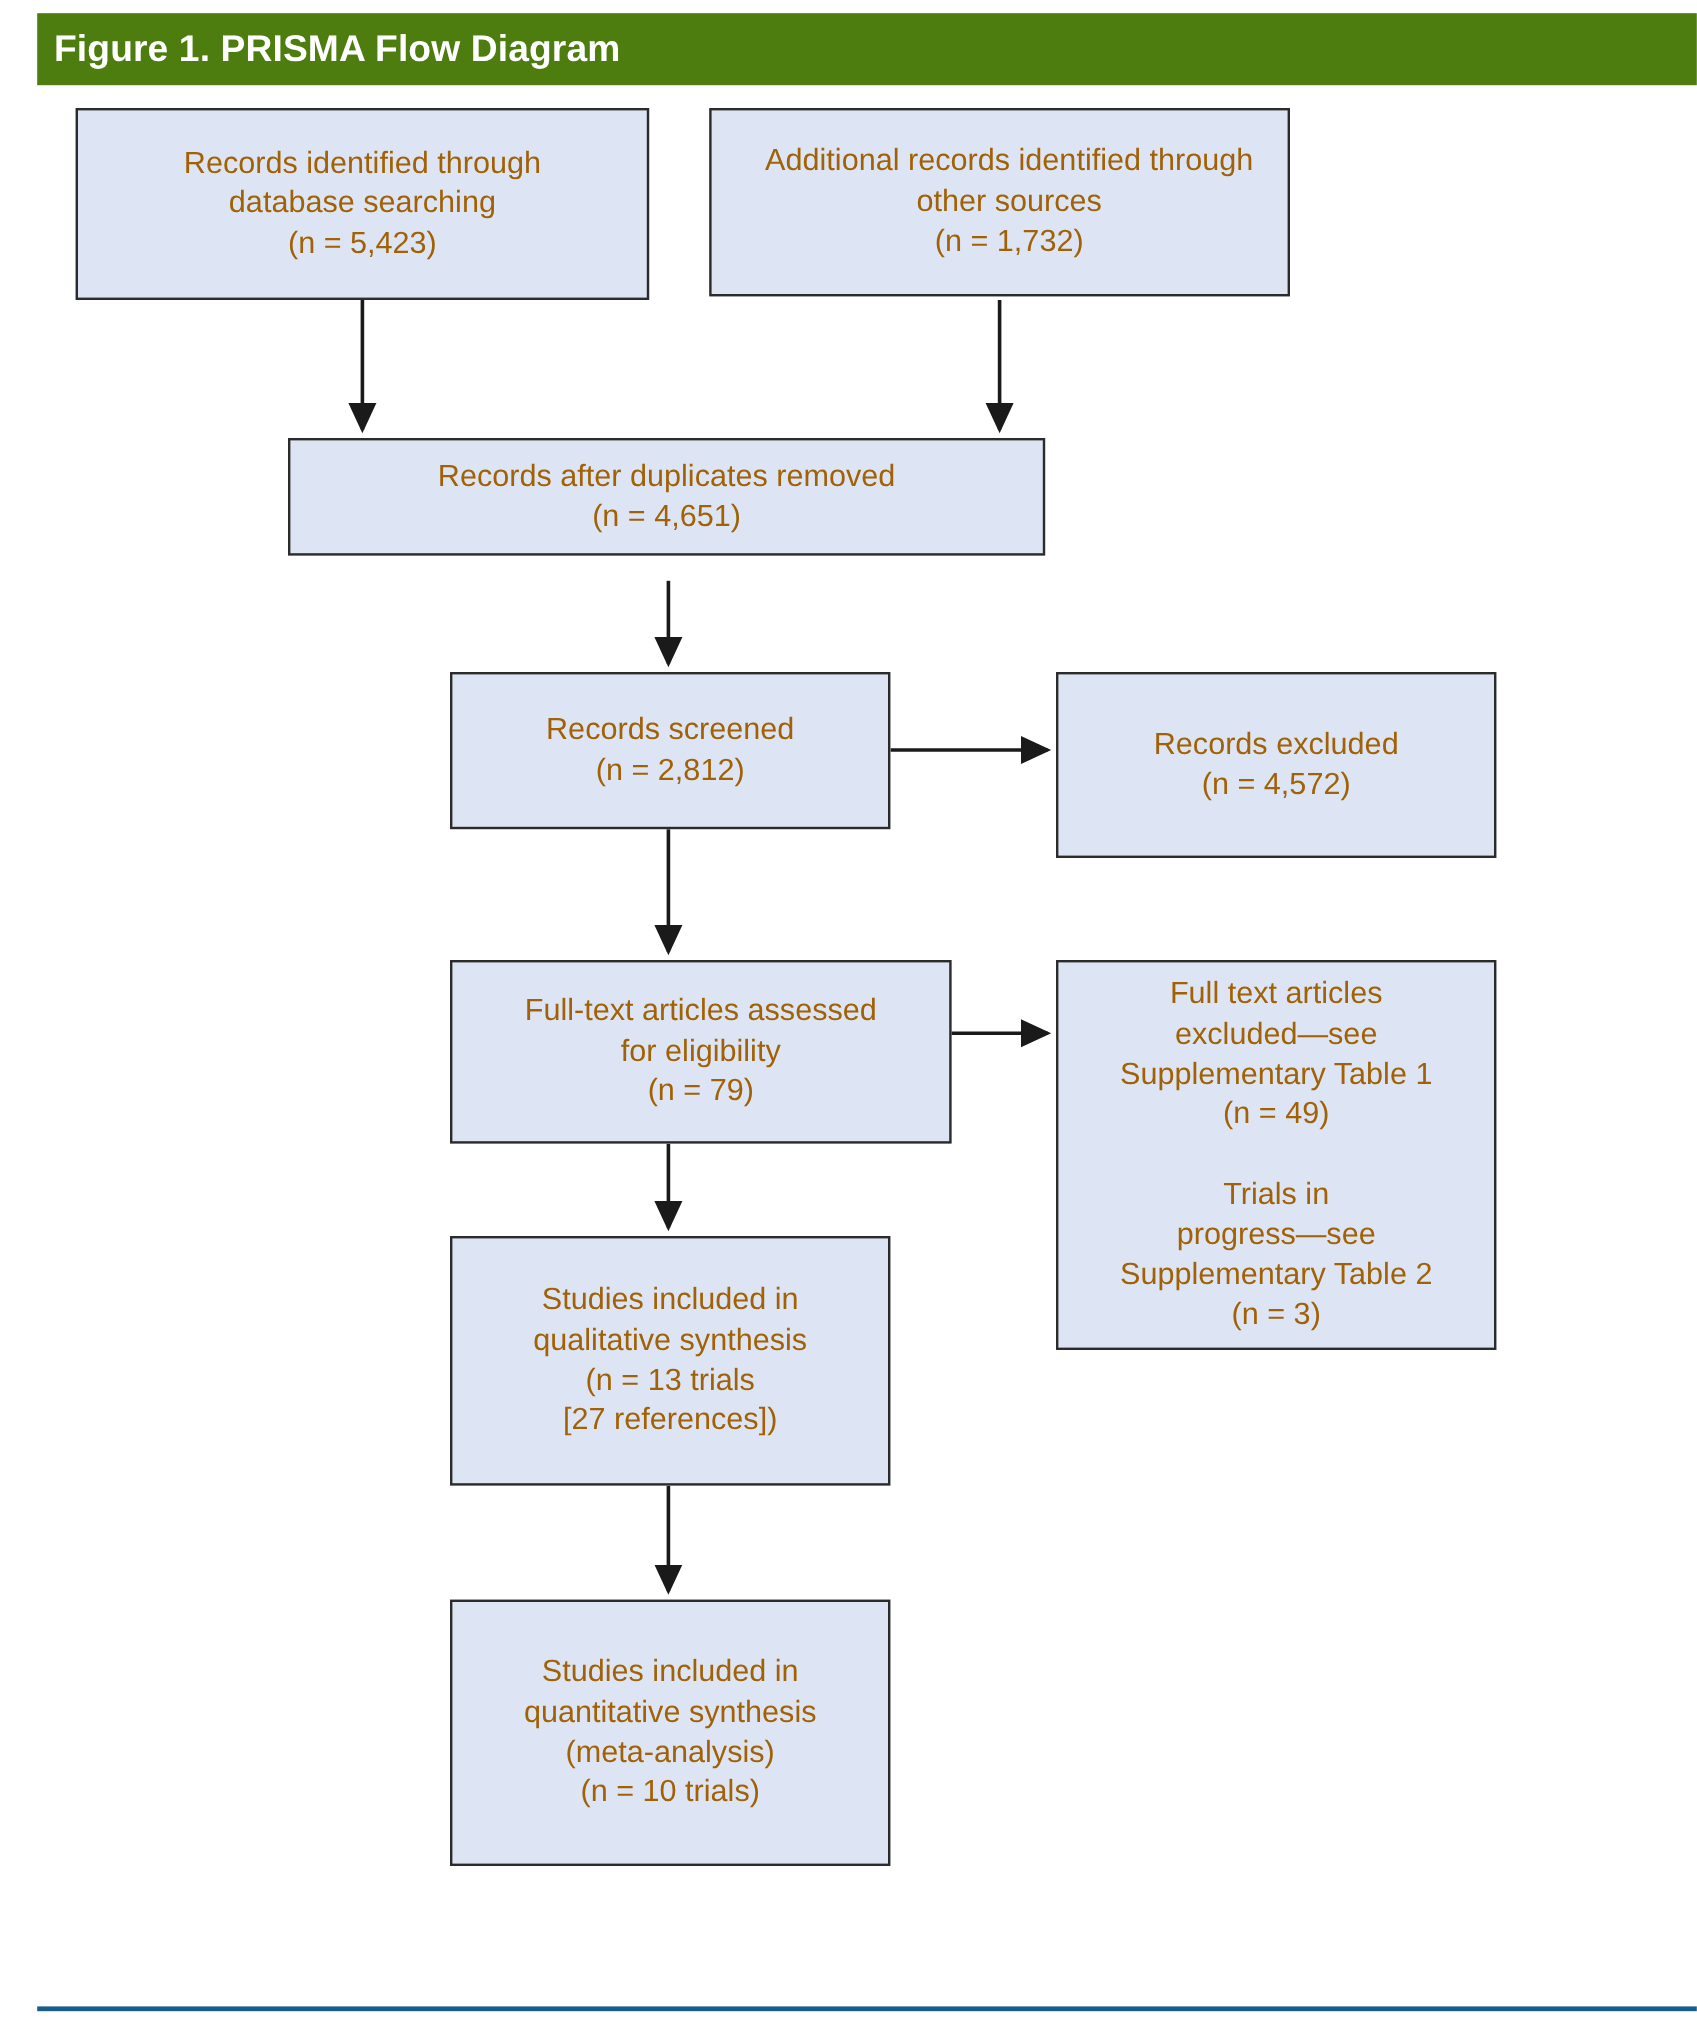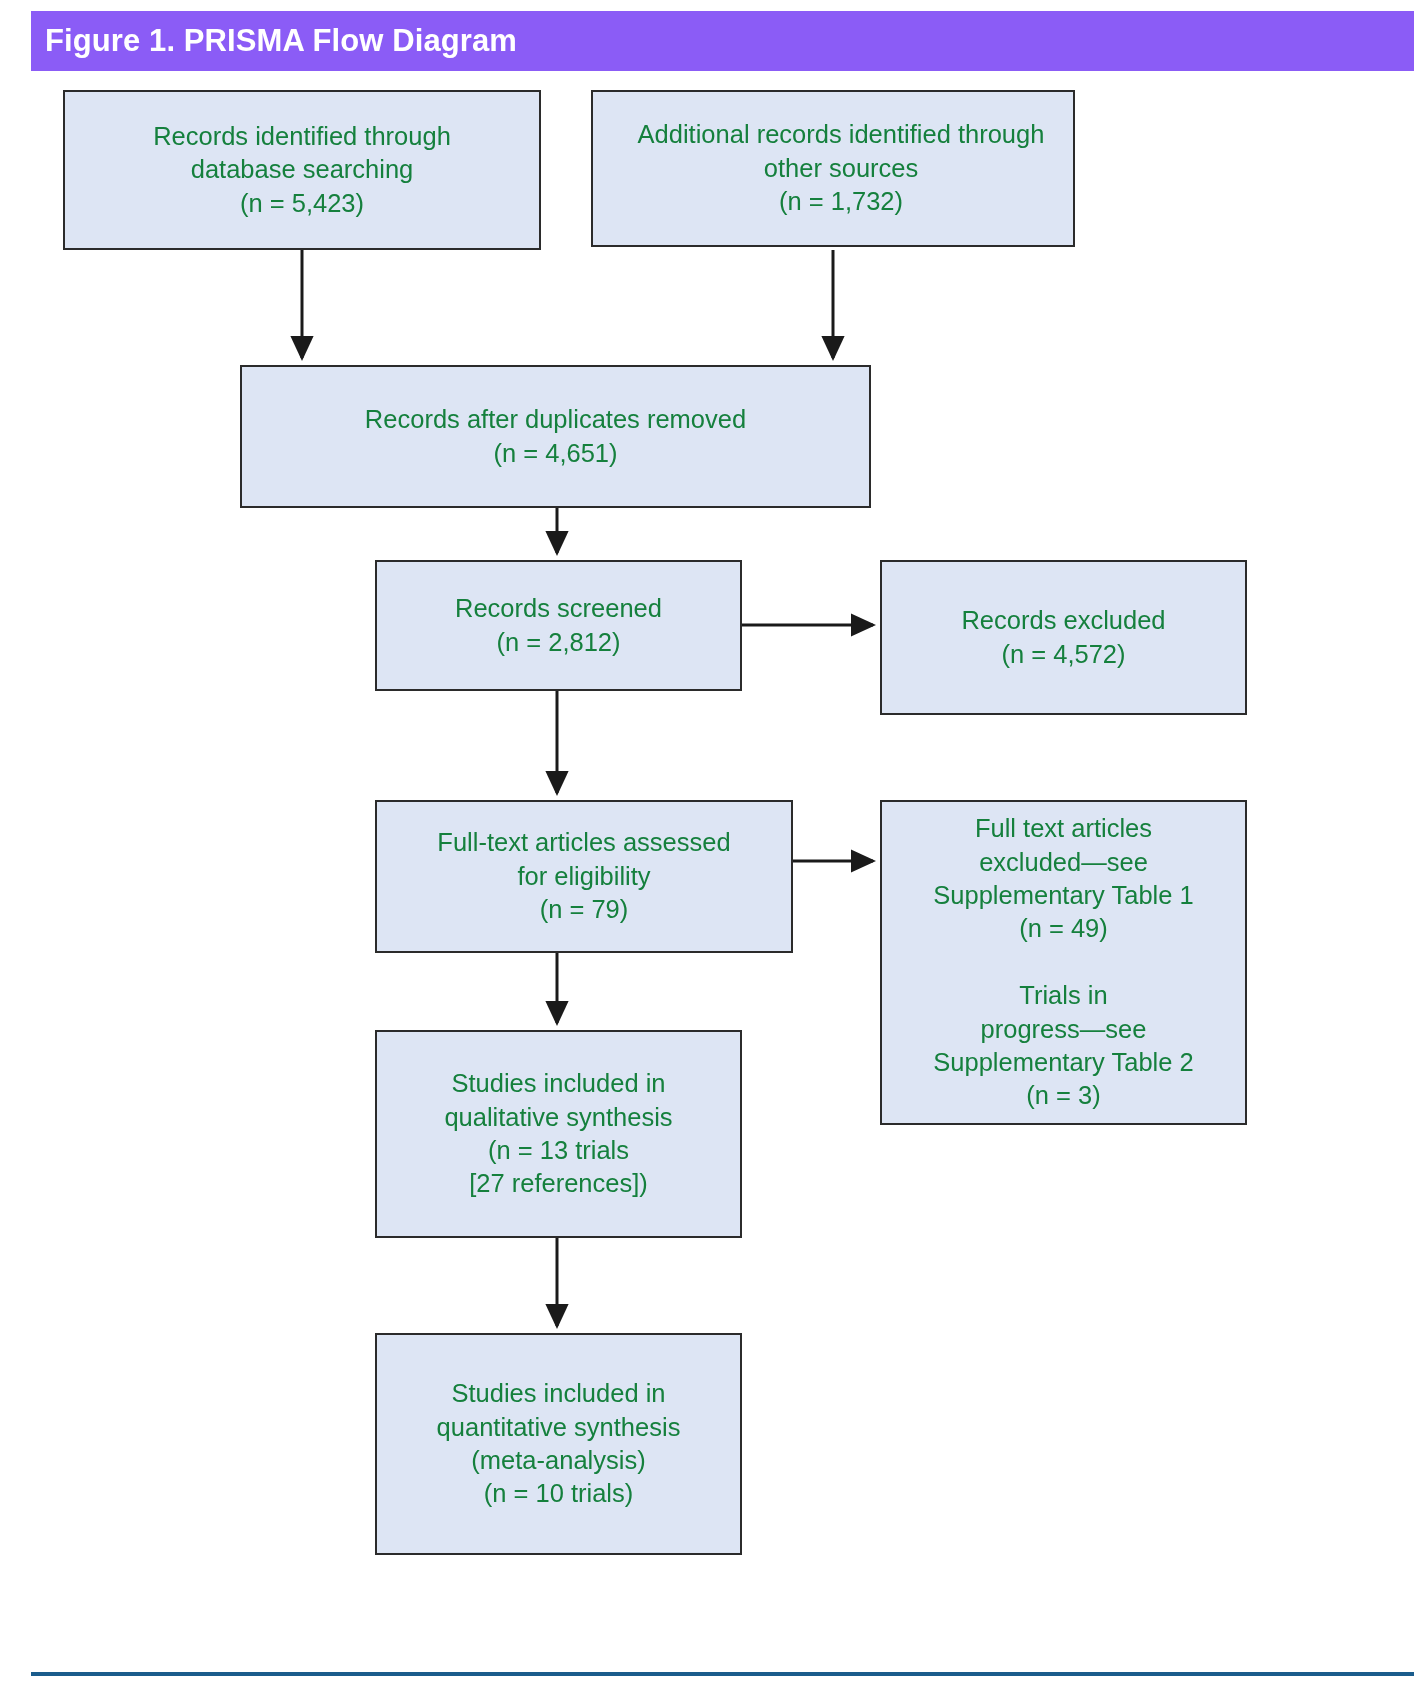--- a/index.html
+++ b/index.html
@@ -16,21 +16,21 @@
     overflow: hidden;
   }
 
   
   #header-bar {
     position: absolute;
     left: 31px;
     top: 11px;
     width: 1383px;
     height: 60px;
-    background: #8b5cf6;
+    background: #4d7c0f;
     display: flex;
     align-items: center;
   }
   #figure-title {
     color: #ffffff;
     font-size: 31px;
     font-weight: bold;
     letter-spacing: 0.1px;
     padding-left: 14px;
     white-space: nowrap;
@@ -41,27 +41,27 @@
     position: absolute;
     background: #dde5f4;
     border: 2px solid #2b2b2b;
     box-sizing: border-box;
     display: flex;
     align-items: center;
     justify-content: center;
     text-align: center;
     font-size: 25.5px;
     line-height: 1.31;
-    color: #15803d;
+    color: #a16207;
   }
   .node .txt { white-space: pre-line; padding: 0 8px; }
 
   #box-db          { left: 63px;  top: 90px;   width: 478px;  height: 160px; }
   #box-other       { left: 591px; top: 90px;   width: 484px;  height: 157px; padding-left: 16px; }
-  #box-dedup       { left: 240px; top: 365px;  width: 631px;  height: 143px; }
+  #box-dedup       { left: 240px; top: 365px;  width: 631px;  height: 98px; }
   #box-screened    { left: 375px; top: 560px;  width: 367px;  height: 131px; }
   #box-excluded    { left: 880px; top: 560px;  width: 367px;  height: 155px; }
   #box-fulltext    { left: 375px; top: 800px;  width: 418px;  height: 153px; }
   #box-ftexcluded  { left: 880px; top: 800px;  width: 367px;  height: 325px; }
   #box-qualitative { left: 375px; top: 1030px; width: 367px;  height: 208px; }
   #box-quantitative{ left: 375px; top: 1333px; width: 367px;  height: 222px; }
 
   
   #connectors {
     position: absolute;

